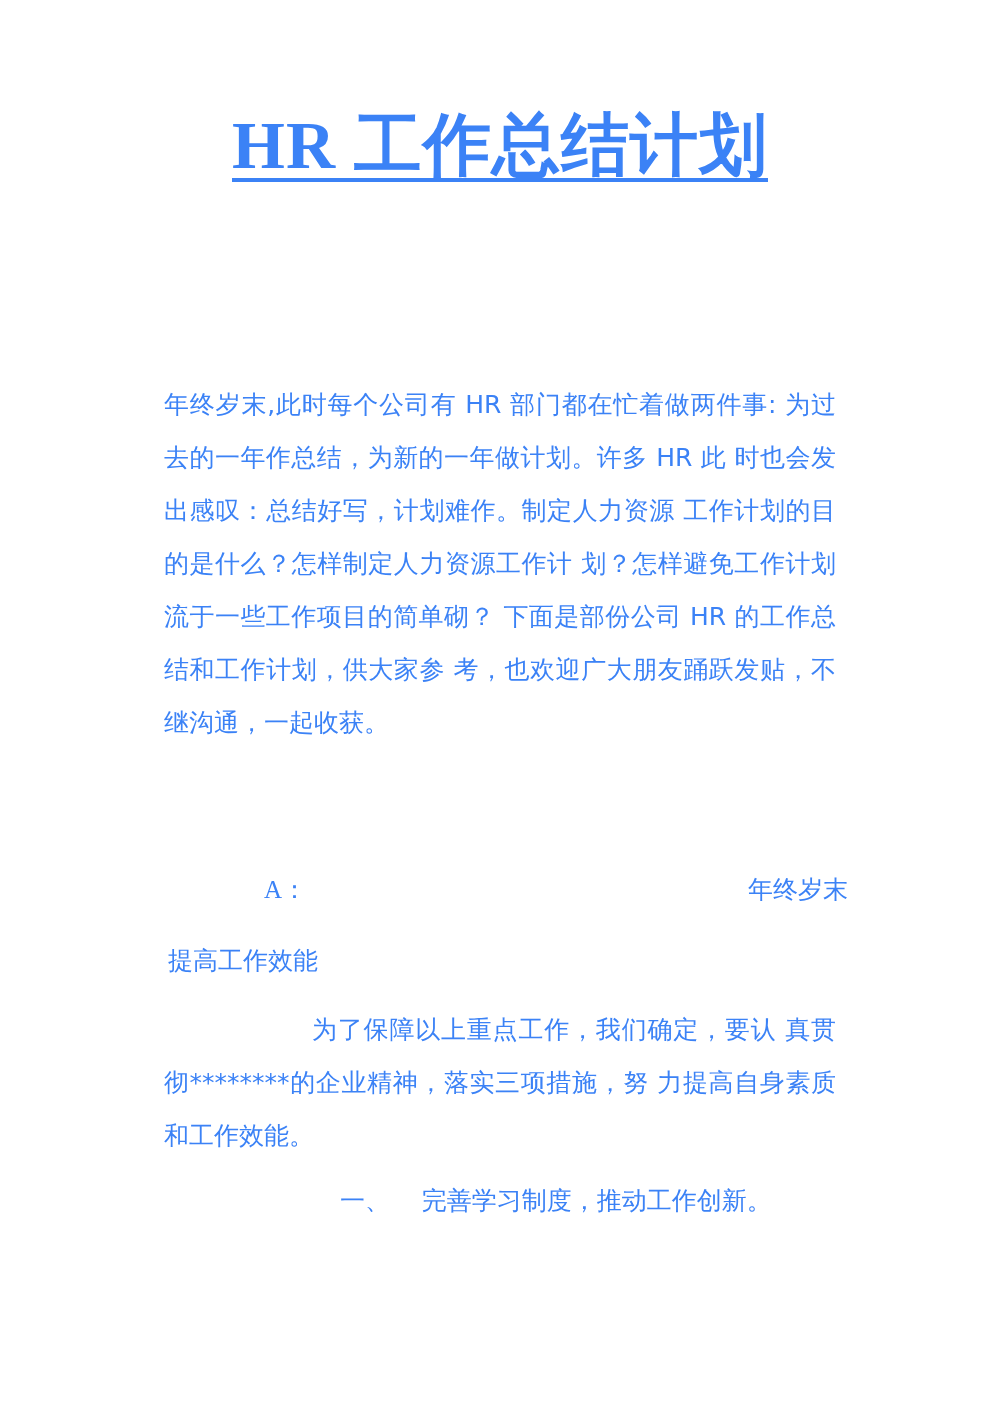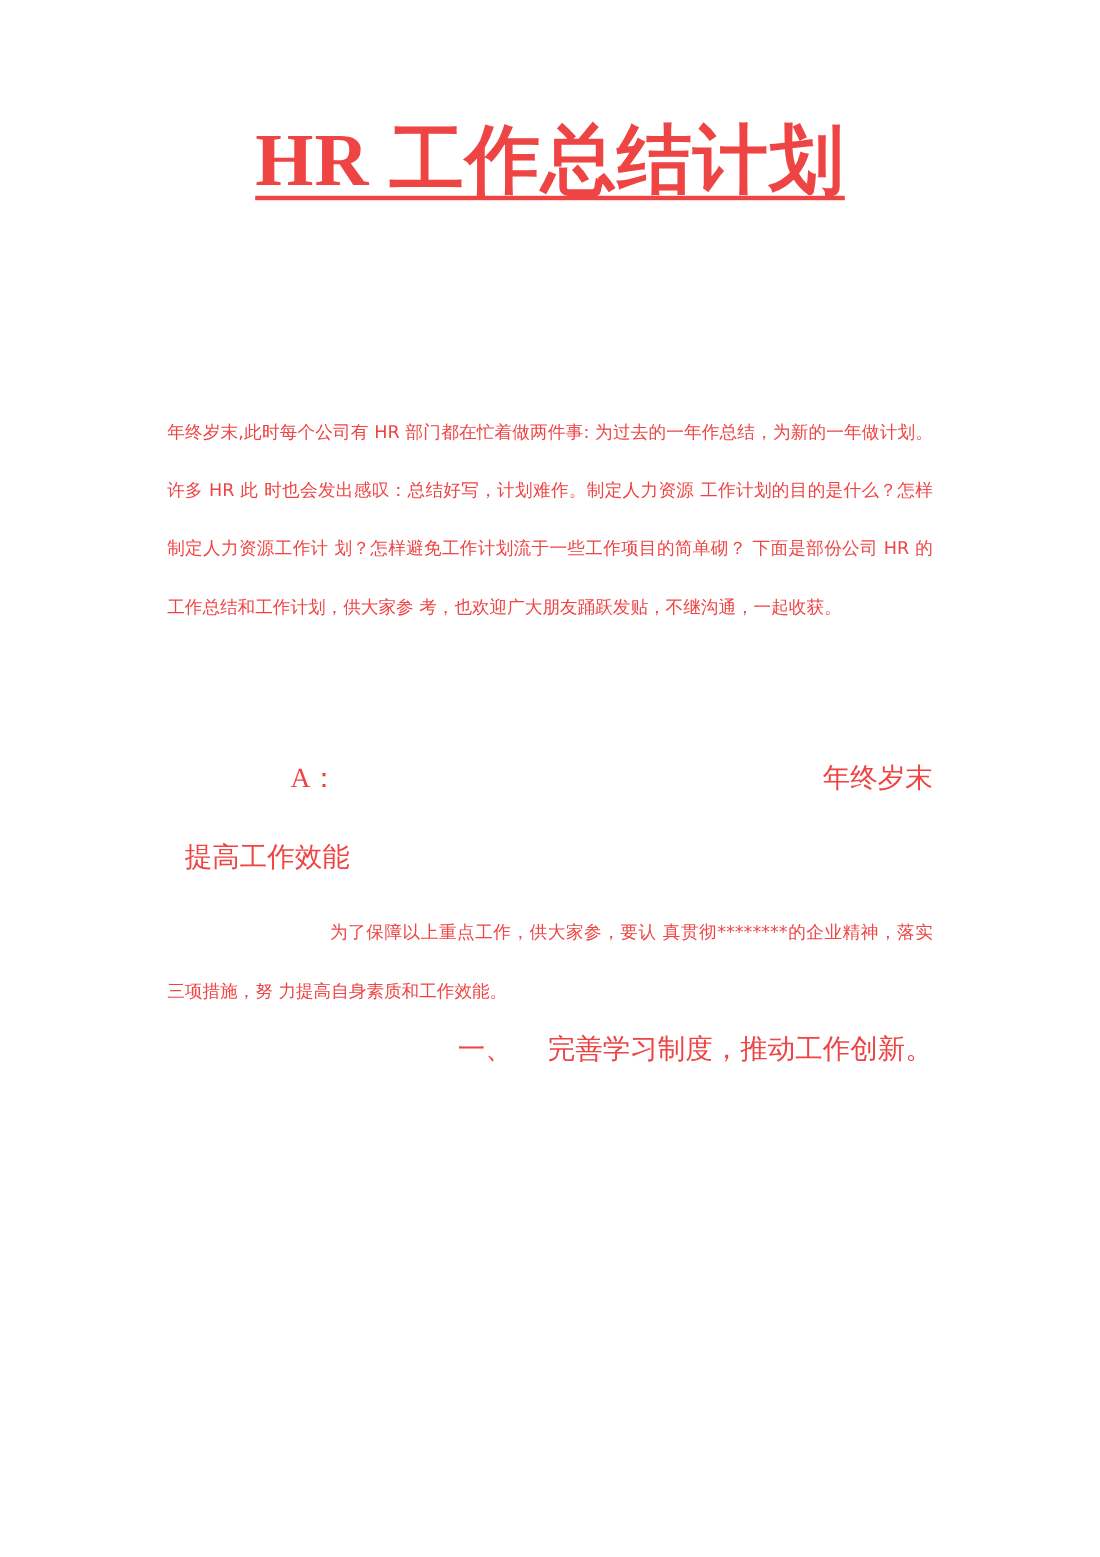--- a/index.html
+++ b/index.html
@@ -8,21 +8,21 @@
     background: #ffffff;
   }
   .page {
     position: relative;
     width: 996px;
     height: 1415px;
     background: #ffffff;
     margin: 0 auto;
     overflow: hidden;
     font-family: "Liberation Serif", "DejaVu Serif", serif;
-    color: #ef4444;
+    color: #3b82f6;
   }
 
   .doc-title {
     text-align: center;
     font-family: "Liberation Serif", "DejaVu Serif", serif;
     font-weight: bold;
     font-size: 68px;
     line-height: 1.1;
     letter-spacing: 1px;
     margin: 0;
@@ -32,25 +32,25 @@
     text-decoration-thickness: 4px;
     white-space: nowrap;
   }
 
   .body-block {
     margin: 0 150px 0 150px;
   }
 
   .para {
     font-family: "DejaVu Sans", "Liberation Sans", sans-serif;
-    font-size: 16px;
+    font-size: 25px;
     line-height: 53px;
     text-align: justify;
     text-justify: inter-ideograph;
-    margin: 0;
+    margin: 12px;
   }
 
   .para-intro {
     padding-top: 183px;
   }
 
   .section-head {
     position: relative;
     font-family: "DejaVu Sans", "Liberation Sans", sans-serif;
     font-size: 25px;
@@ -79,21 +79,20 @@
     text-indent: 148px;
   }
 
   .para-list-item {
     font-family: "DejaVu Sans", "Liberation Sans", sans-serif;
     font-size: 25px;
     line-height: 53px;
     margin: 0;
     padding-left: 188px;
     white-space: pre;
-    text-align: right;
   }
 
   .para-tail {
     padding-top: 48px;
     text-indent: 58px;
   }
 </style>
 </head>
 <body>
 
@@ -105,19 +104,19 @@
 
     <p class="para para-intro">年终岁末,此时每个公司有 HR 部门都在忙着做两件事: 为过去的一年作总结，为新的一年做计划。许多 HR 此 时也会发出感叹：总结好写，计划难作。制定人力资源 工作计划的目的是什么？怎样制定人力资源工作计 划？怎样避免工作计划流于一些工作项目的简单砌？ 下面是部份公司 HR 的工作总结和工作计划，供大家参 考，也欢迎广大朋友踊跃发贴，不继沟通，一起收获。</p>
 
     <div class="section-head">
       <span class="lead">A：</span>
       <span class="tail">年终岁末</span>
     </div>
 
     <p class="section-sub">提高工作效能</p>
 
-    <p class="para para-indent-big">为了保障以上重点工作，供大家参，要认 真贯彻********的企业精神，落实三项措施，努 力提高自身素质和工作效能。</p>
+    <p class="para para-indent-big">为了保障以上重点工作，我们确定，要认 真贯彻********的企业精神，落实三项措施，努 力提高自身素质和工作效能。</p>
 
     <p class="para-list-item">一、    完善学习制度，推动工作创新。</p>
 
 
   </div>
 </div>
 
 </body></html>

